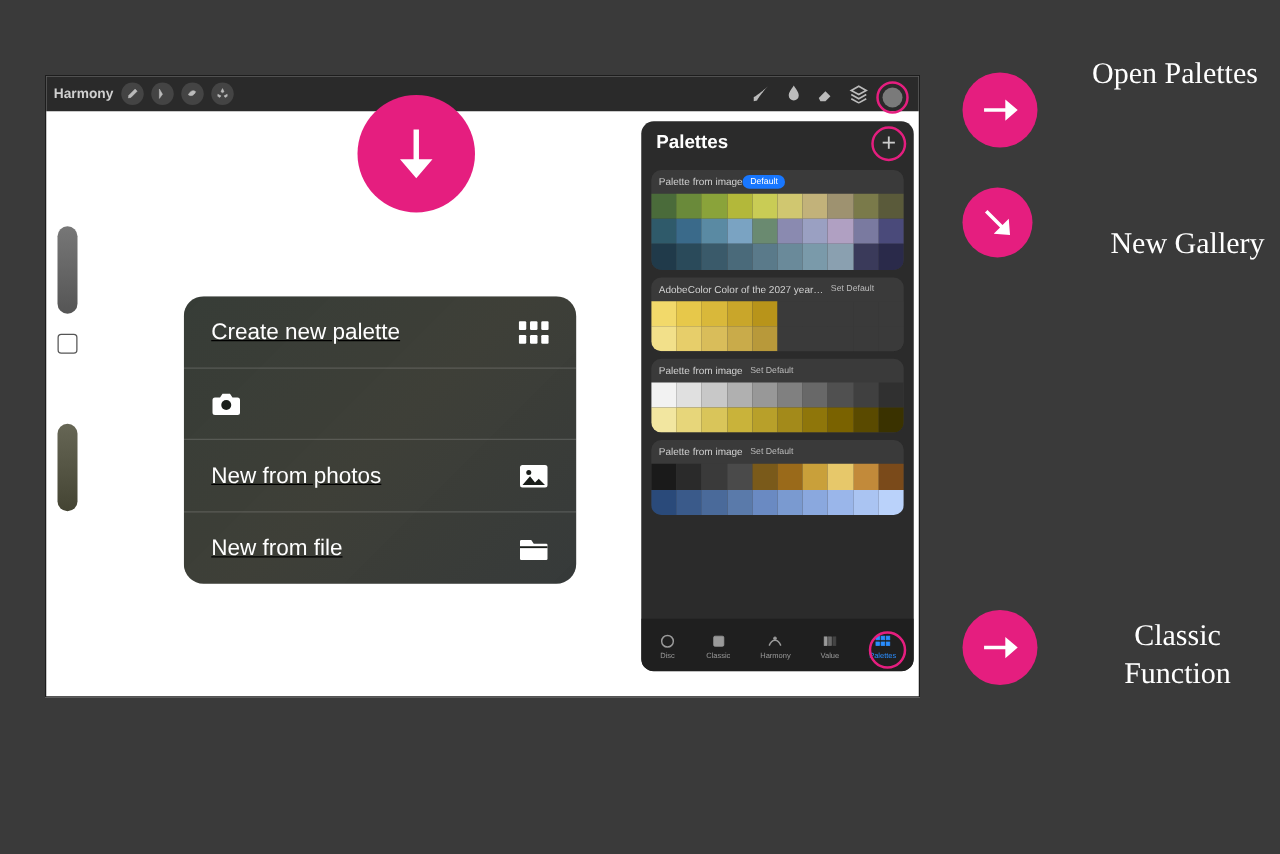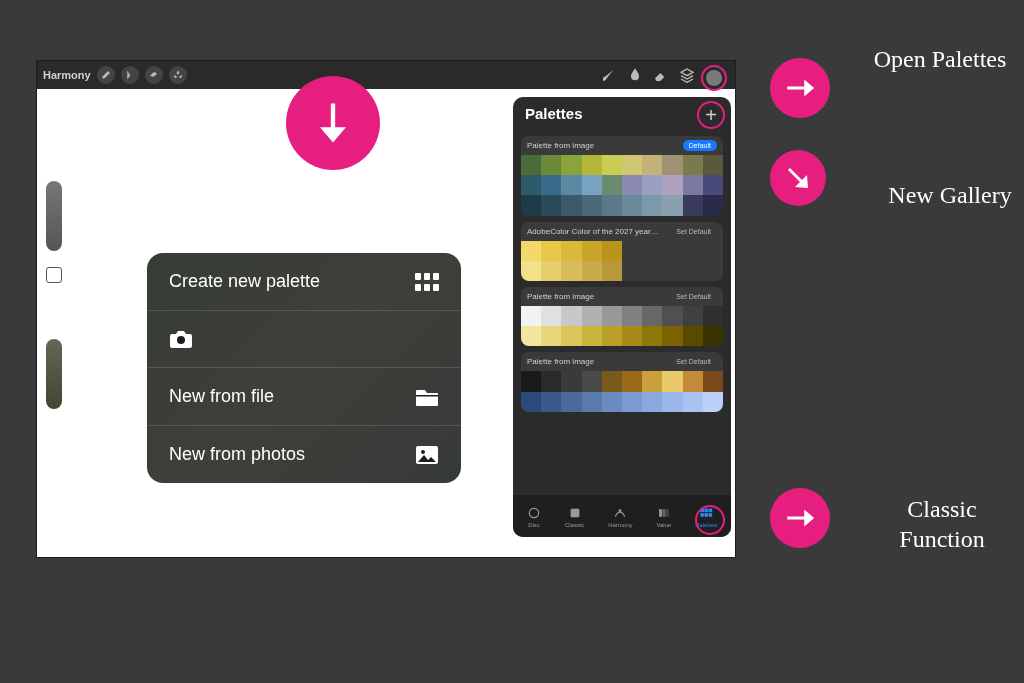--- a/index.html
+++ b/index.html
@@ -20,36 +20,36 @@
   .colors-btn { width: 16px; height: 16px; border-radius: 50%; background: #7a7a7a; }
 
   
   .left-sidebar { position: absolute; left: 8px; top: 120px; width: 18px; height: 340px; display:flex; flex-direction:column; gap: 6px; align-items:center; }
   .side-pill { width: 16px; height: 60px; border-radius: 8px; background:#2d2d2d; }
   .side-pill.grad1 { background: linear-gradient(#777, #555); height: 70px; }
   .side-pill.grad2 { background: linear-gradient(#665, #443); height: 70px; margin-top: 50px; }
   .side-sq { width: 16px; height: 16px; border:1px solid #555; border-radius:3px; margin-top: 10px; }
 
   
-  .menu { position:absolute; left:110px; top:192px; width:314px; background: rgba(22,26,22,0.85); border-radius: 16px; overflow:hidden; backdrop-filter: blur(2px); }
+  .menu { position:absolute; left:110px; top:176px; width:314px; background: rgba(22,26,22,0.85); border-radius: 16px; overflow:hidden; backdrop-filter: blur(2px); text-decoration: underline; }
   .menu::before { content:""; position:absolute; inset:0; background: linear-gradient(135deg, rgba(40,60,40,0.15), rgba(120,100,40,0.08), rgba(30,40,60,0.12)); pointer-events:none; }
   .menu-item { display:flex; align-items:center; justify-content:space-between; padding: 18px 22px; border-top:1px solid rgba(255,255,255,0.15); color:#fff; font-size:18px; position:relative; }
   .menu-item:first-child { border-top:none; }
   .menu-icon { width:24px; height:20px; display:flex; align-items:center; justify-content:center; }
   .menu-icon svg { width:24px; height:20px; fill:#fff; }
 
   
   .panel { position:absolute; right:4px; top:36px; width:218px; height:440px; background:#2b2b2b; border-radius:10px; display:flex; flex-direction:column; overflow:hidden; }
   .panel-header { display:flex; align-items:center; justify-content:space-between; padding:8px 12px; }
   .panel-title { color:#fff; font-weight:700; font-size:15px; }
   .panel-add-outer { position:absolute; right:6px; top:4px; width:28px; height:28px; border:2px solid #e51e7f; border-radius:50%; display:flex; align-items:center; justify-content:center; }
   .panel-add { color:#ccc; font-size:20px; line-height:1; font-weight:300; }
   .panel-body { flex:1; overflow:hidden; }
   .palette-card { margin:6px 8px; background:#3a3a3a; border-radius:8px; overflow:hidden; }
-  .palette-card-head { display:flex; align-items:center; justify-content:space-between; padding:4px 6px; }
+  .palette-card-head { display:flex; align-items:center; justify-content:flex-start; padding:4px 6px; }
   .palette-name { color:#d0d0d0; font-size:8px; }
   .default-btn { font-size:7px; color:#fff; padding:2px 6px; border-radius:8px; }
   .default-btn.active { background:#1877ff; }
   .default-btn.inactive { color:#bbb; }
   .swatch-grid { display:grid; grid-template-columns: repeat(10, 1fr); }
   .swatch-grid .sw { width:100%; padding-top:100%; position:relative; }
   .swatch-grid .sw .c { position:absolute; inset:0; }
 
   
   .panel-tabs { height:42px; background:#1f1f1f; display:flex; justify-content:space-around; align-items:center; padding: 4px 2px 2px; }
@@ -150,35 +150,35 @@
     </div>
     <div class="menu-item">
       <span class="menu-icon">
           <svg viewBox="0 0 24 20">
             <path d="M3 5h4l2-3h6l2 3h4a2 2 0 012 2v10a2 2 0 01-2 2H3a2 2 0 01-2-2V7a2 2 0 012-2z"></path>
             <circle cx="12" cy="11" r="4" fill="#1a1e1a"></circle>
           </svg>
         </span>
     </div>
     <div class="menu-item">
-      <span>New from file</span>
-      <span class="menu-icon">
-          <svg viewBox="0 0 24 20">
-            <path d="M2 3h8l2 3h10a1 1 0 011 1v11a1 1 0 01-1 1H2a1 1 0 01-1-1V4a1 1 0 011-1z"></path>
-            <rect x="1" y="8" width="22" height="1.5" fill="#1a1e1a"></rect>
-          </svg>
-        </span>
-    </div>
-    <div class="menu-item">
       <span>New from photos</span>
       <span class="menu-icon">
           <svg viewBox="0 0 24 20">
             <rect x="1" y="1" width="22" height="18" rx="2"></rect>
             <circle cx="8" cy="7" r="2" fill="#1a1e1a"></circle>
             <path d="M3 17l6-7 4 5 3-3 5 5z" fill="#1a1e1a"></path>
+          </svg>
+        </span>
+    </div>
+    <div class="menu-item">
+      <span>New from file</span>
+      <span class="menu-icon">
+          <svg viewBox="0 0 24 20">
+            <path d="M2 3h8l2 3h10a1 1 0 011 1v11a1 1 0 01-1 1H2a1 1 0 01-1-1V4a1 1 0 011-1z"></path>
+            <rect x="1" y="8" width="22" height="1.5" fill="#1a1e1a"></rect>
           </svg>
         </span>
     </div>
   </div>
 
   <div class="panel">
     <div class="panel-header">
       <span class="panel-title">Palettes</span>
       <span style="width:20px"></span>
     </div>

